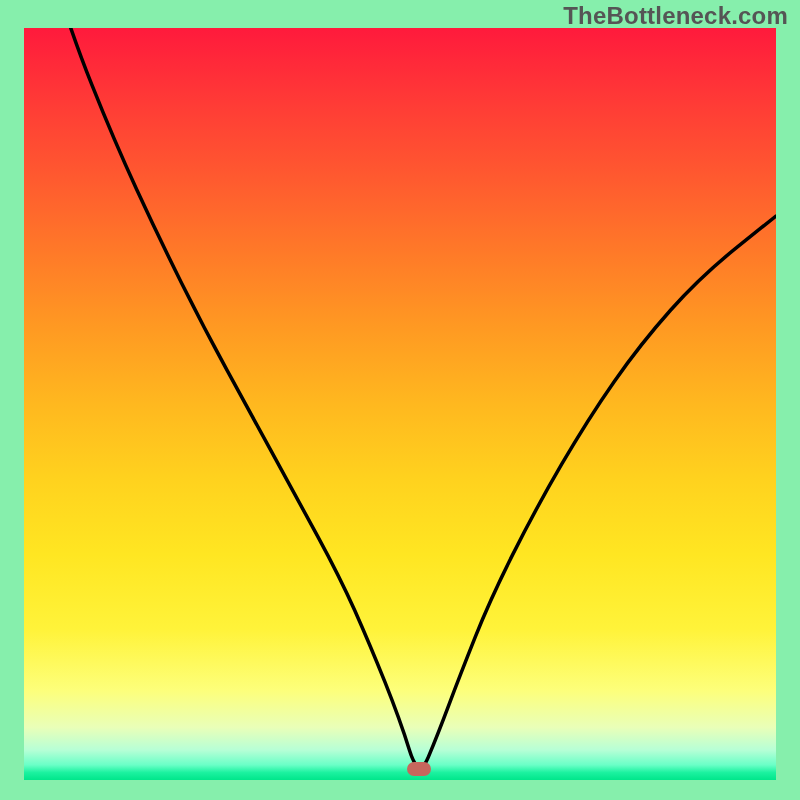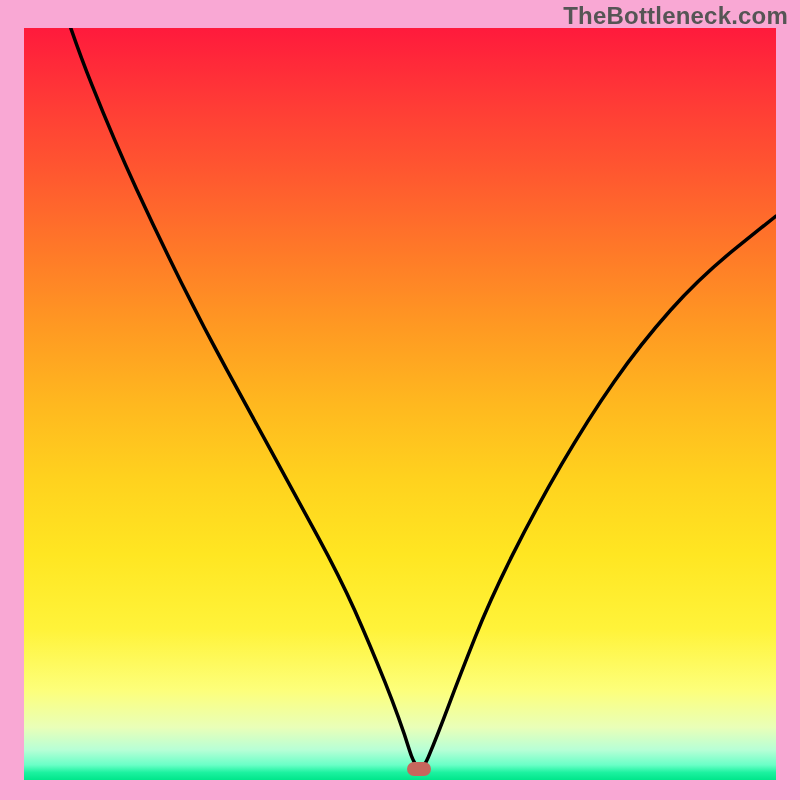--- a/index.html
+++ b/index.html
@@ -8,21 +8,21 @@
     width: 800px;
     height: 800px;
     background: #000;
     font-family: Arial, Helvetica, sans-serif;
     overflow: hidden;
   }
   .frame {
     position: relative;
     width: 800px;
     height: 800px;
-    background: #f9a8d4;
+    background: #86efac;
   }
   .watermark {
     position: absolute;
     top: 2px;
     right: 12px;
     color: #555;
     font-size: 24px;
     font-weight: 600;
     letter-spacing: 0.2px;
     z-index: 5;

